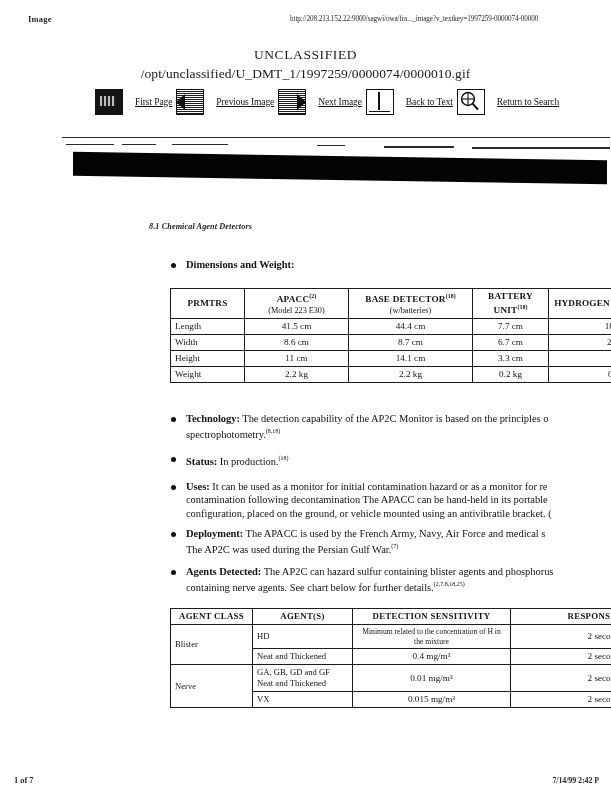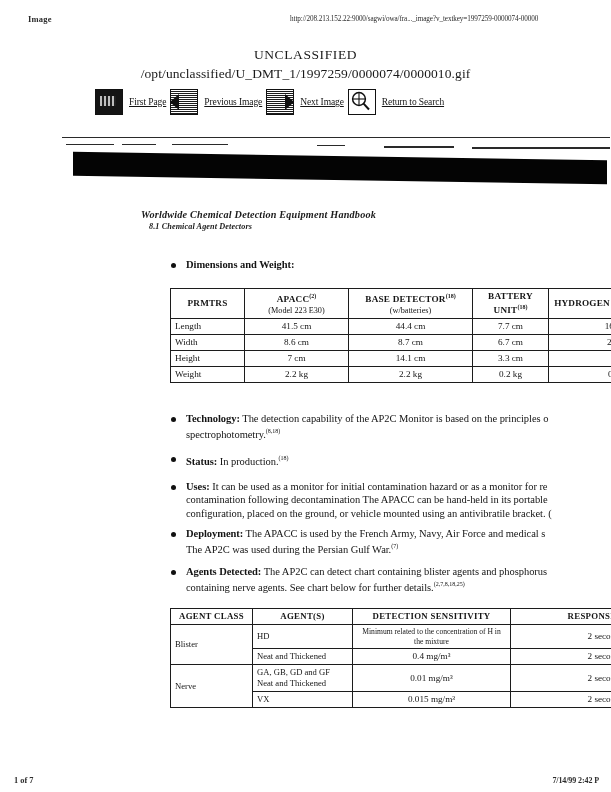--- a/index.html
+++ b/index.html
@@ -72,21 +72,21 @@
     left: 95px;
     width: 420px;
     height: 28px;
     display: flex;
     align-items: center;
     gap: 0px;
   }
   .nav-btn {
     display: flex;
     align-items: center;
-    gap: 6px;
+    gap: 12px;
     margin-right: 4px;
     cursor: pointer;
   }
   .nav-icon {
     width: 26px;
     height: 24px;
     border: 1.4px solid #111;
     background: #fff;
     position: relative;
     overflow: hidden;
@@ -341,20 +341,24 @@
     <span class="nav-label">Previous Image</span>
   </a>
 
   <a class="nav-btn">
     <span class="nav-icon icon-ornate">
       <span class="arrow-right"></span>
     </span>
     <span class="nav-label">Next Image</span>
   </a>
 
+  <a class="nav-btn">
+    <span class="nav-icon book-icon"></span>
+    <span class="nav-label">Back to Text</span>
+  </a>
 
   <a class="nav-btn">
     <span class="nav-icon mag-icon">
       <svg width="24" height="22" viewBox="0 0 24 22">
         <circle cx="10" cy="9" r="6.4" fill="none" stroke="#111" stroke-width="1.5"></circle>
         <line x1="3.6" y1="9" x2="16.4" y2="9" stroke="#111" stroke-width="1.1"></line>
         <line x1="10" y1="2.6" x2="10" y2="15.4" stroke="#111" stroke-width="1.1"></line>
         <line x1="14.6" y1="13.6" x2="20" y2="19.5" stroke="#111" stroke-width="2"></line>
       </svg>
     </span>
@@ -369,21 +373,20 @@
     <div class="sl" style="left:4px;top:7px;width:48px;"></div>
     <div class="sl" style="left:60px;top:7px;width:34px;"></div>
     <div class="sl" style="left:110px;top:7px;width:56px;"></div>
     <div class="sl" style="left:255px;top:8px;width:28px;height:1.4px;"></div>
     <div class="sl" style="left:322px;top:9px;width:70px;height:1.6px;"></div>
     <div class="sl" style="left:410px;top:10px;width:138px;height:1.6px;"></div>
   </div>
 
   <div class="redaction-bar"></div>
 
-  <div class="handbook-title">Worldwide Chemical Detection Equipment Handbook</div>
   <div class="handbook-sub">8.1 Chemical Agent Detectors</div>
 
   <div class="bullet-row" style="left:171px; top:258px; width:300px;">
     <span class="bullet-dot"></span>
     <span class="bullet-text"><b>Dimensions and Weight:</b></span>
   </div>
 
   <table class="scan-table" id="dimensions-table">
     <colgroup>
       <col class="c0">
@@ -423,21 +426,21 @@
       </tr>
       <tr>
         <td class="lbl">Width</td>
         <td>8.6 cm</td>
         <td>8.7 cm</td>
         <td>6.7 cm</td>
         <td>2.6 cm</td>
       </tr>
       <tr>
         <td class="lbl">Height</td>
-        <td>7 cm</td>
+        <td>11 cm</td>
         <td>14.1 cm</td>
         <td>3.3 cm</td>
         <td>-</td>
       </tr>
       <tr>
         <td class="lbl">Weight</td>
         <td>2.2 kg</td>
         <td>2.2 kg</td>
         <td>0.2 kg</td>
         <td>0.2 kg</td>
@@ -479,21 +482,21 @@
       <b>Deployment:</b>
       <span>The APACC is used by the French Army, Navy, Air Force and medical s</span><br>
       <span>The AP2C was used during the Persian Gulf War.</span><span class="sup">(7)</span>
     </span>
   </div>
 
   <div class="bullet-row" style="left:171px; top:565px; width:470px;">
     <span class="bullet-dot"></span>
     <span class="bullet-text">
       <b>Agents Detected:</b>
-      <span>The AP2C can detect chart containing blister agents and phosphorus</span><br>
+      <span>The AP2C can hazard sulfur containing blister agents and phosphorus</span><br>
       <span>containing nerve agents.  See chart below for further details.</span><span class="sup">(2,7,8,18,25)</span>
     </span>
   </div>
 
   <table class="scan-table" id="agents-table">
     <colgroup>
       <col class="a0">
         <col class="a1">
         <col class="a2">
         <col class="a3">

